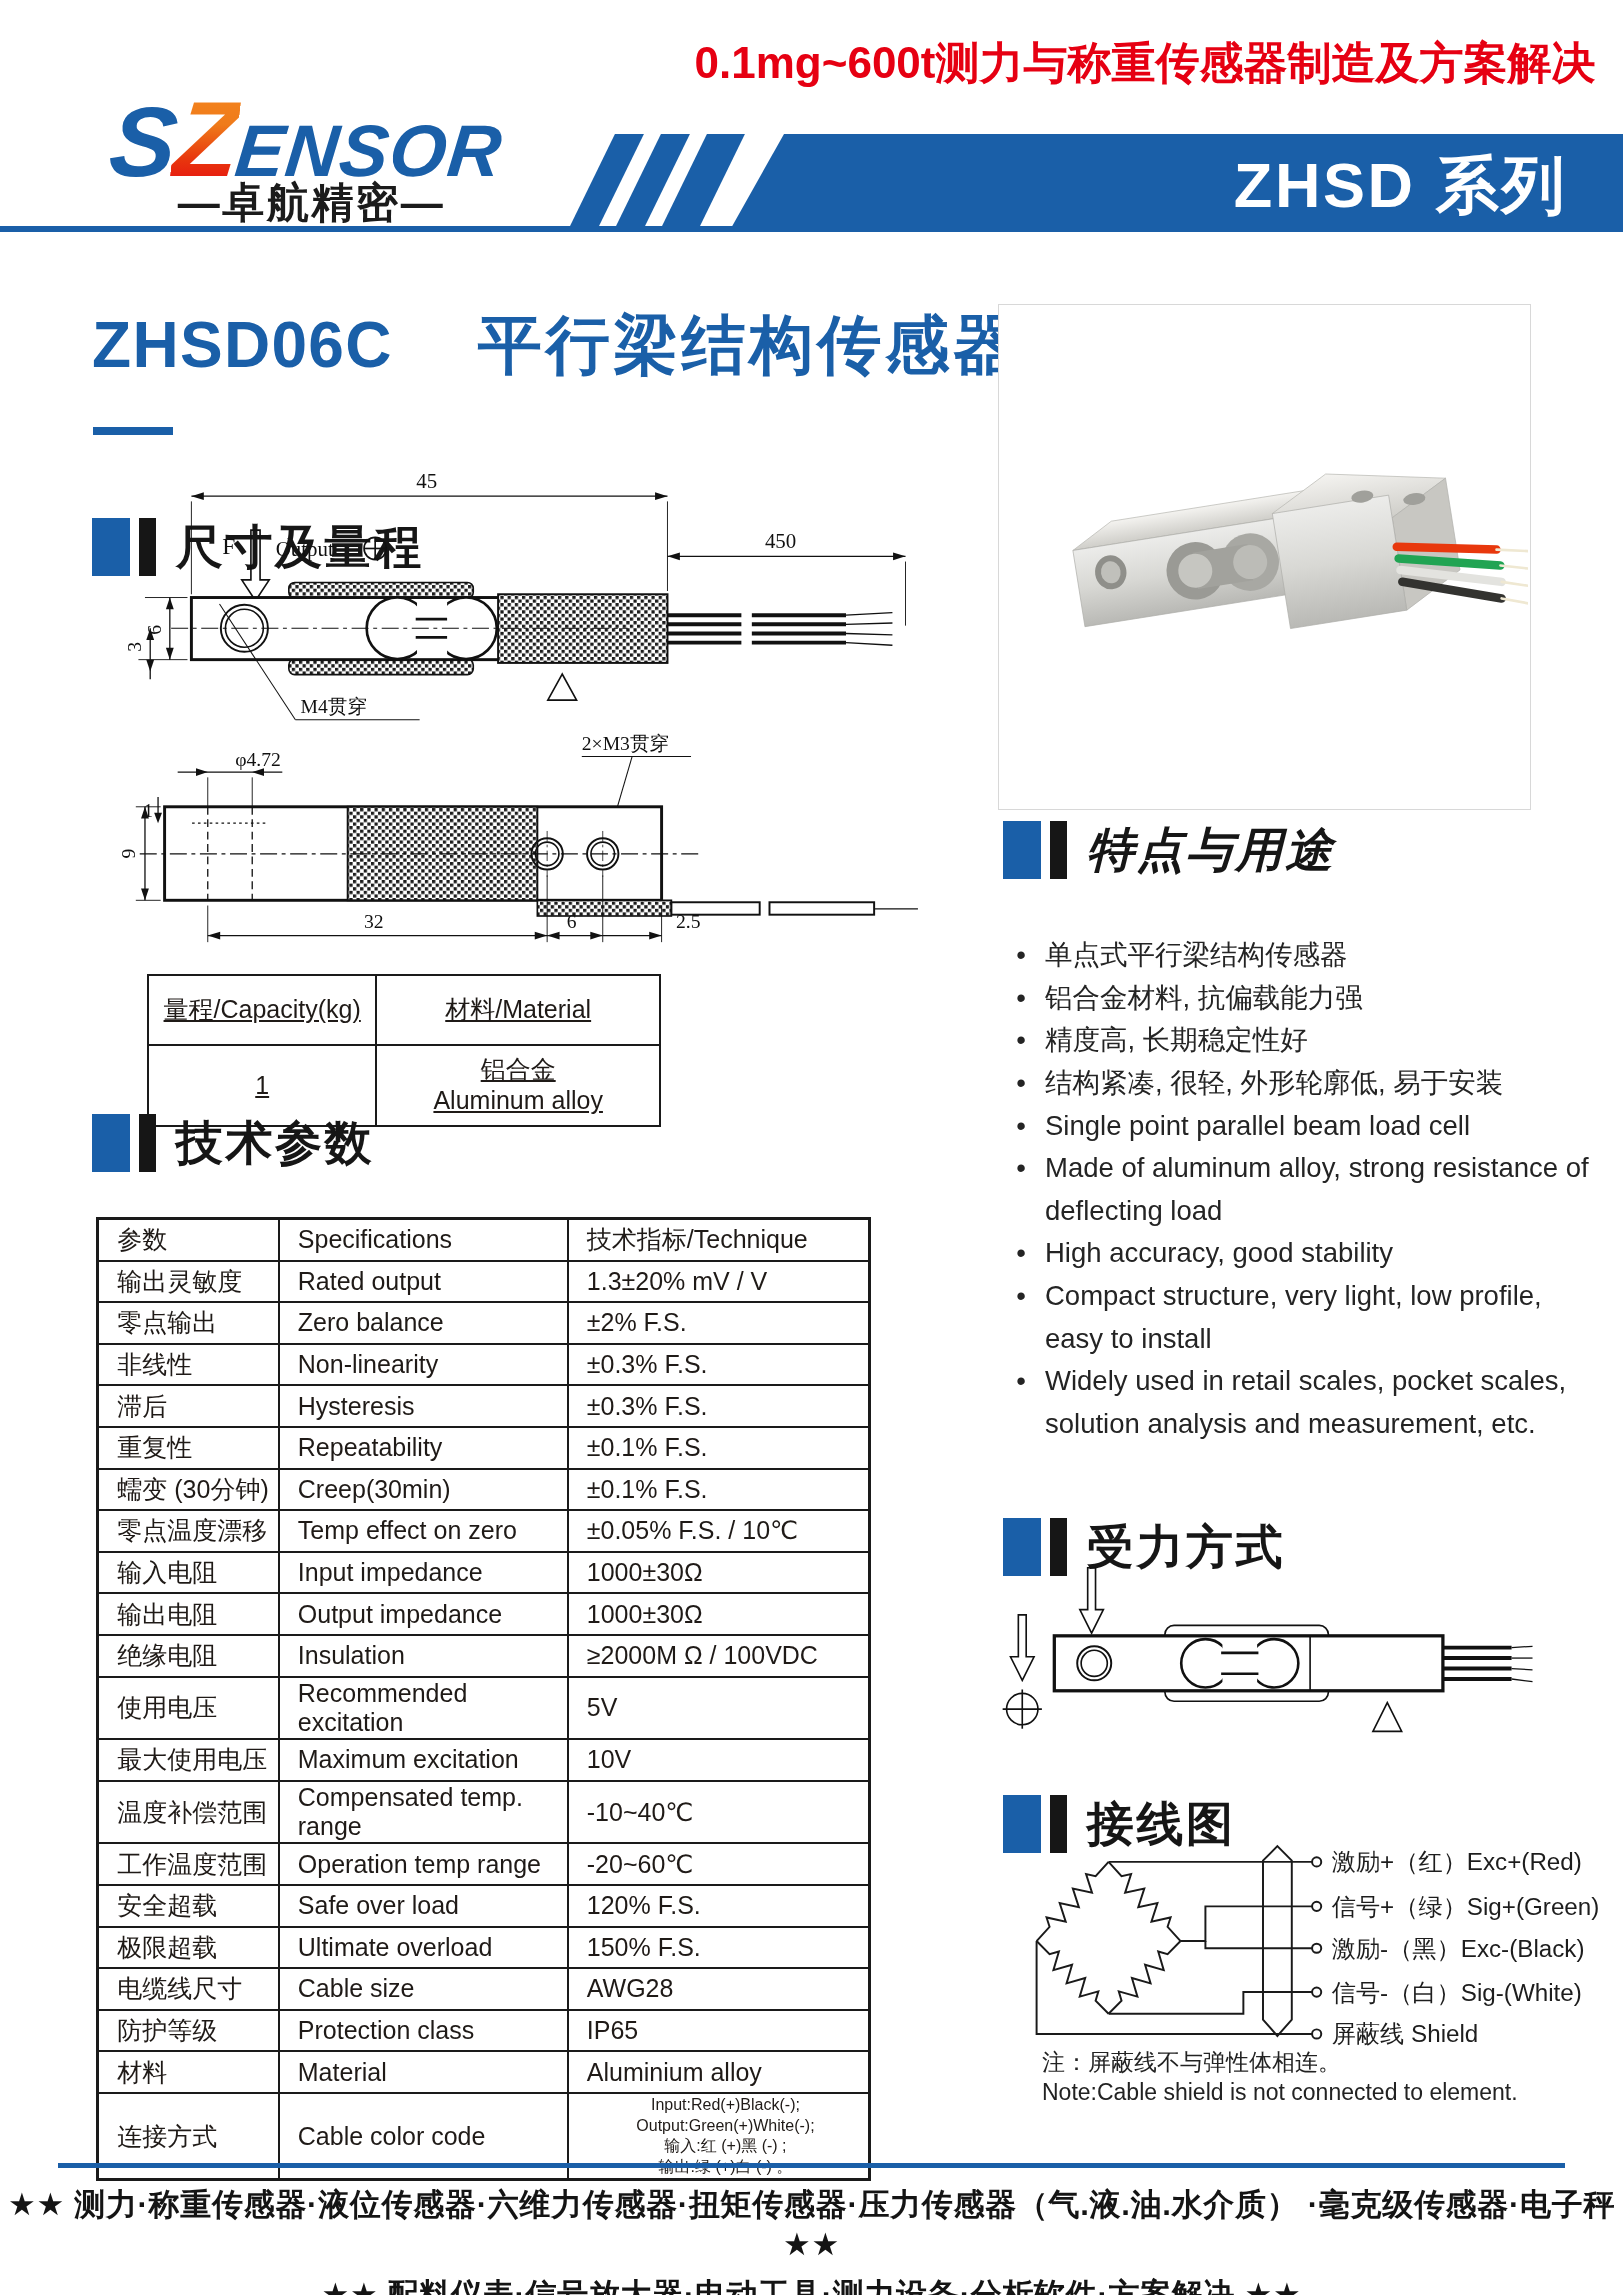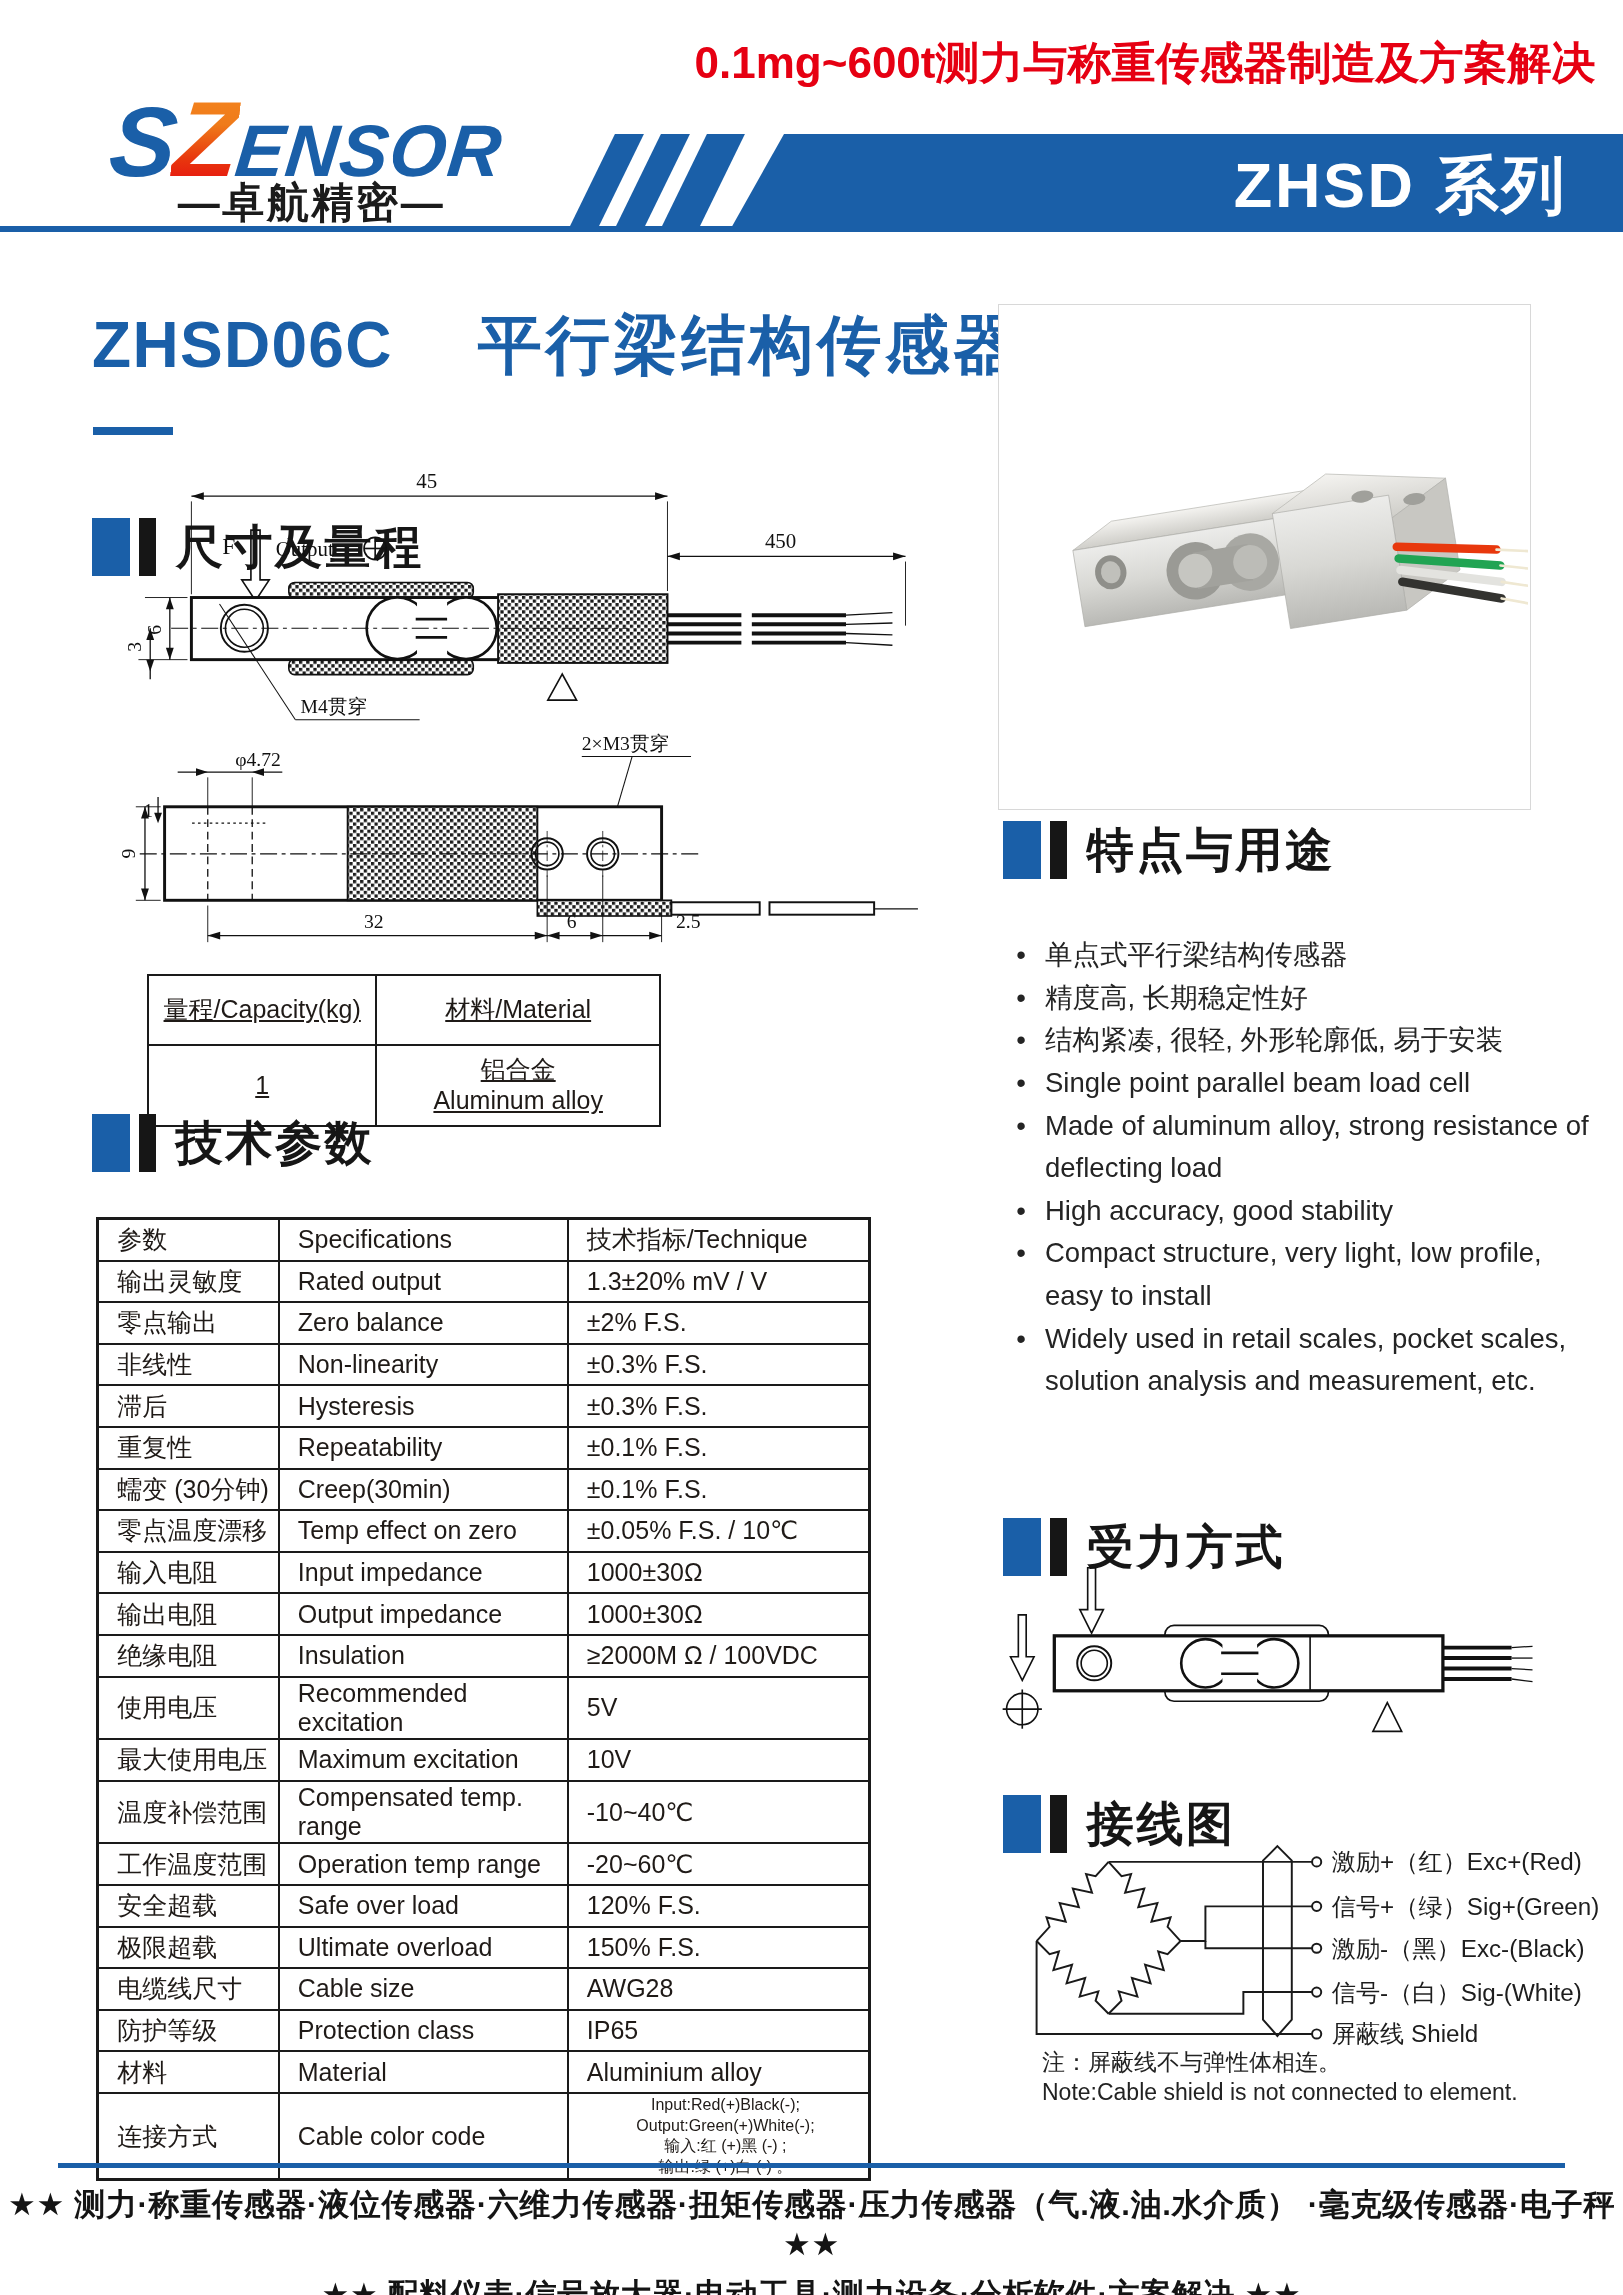--- a/index.html
+++ b/index.html
@@ -431,27 +431,28 @@
         <g stroke-width="4" stroke="#efe8d2" fill="none" stroke-linecap="round">
           <line x1="760" y1="430" x2="808" y2="440"></line>
             <line x1="762" y1="455" x2="810" y2="468"></line>
           <line x1="760" y1="480" x2="808" y2="495"></line>
             <line x1="756" y1="505" x2="804" y2="522"></line>
         </g>
       </g>
     </svg>
   </div>
 
-  <div class="sec" style="left:1003px;top:820px;">
+  <div class="sec" style="left:1003px;top:820px;font-style:italic;">
     <span class="b1"></span>
     <span class="b2"></span>
     <span class="lbl">特点与用途</span>
   </div>
   <ul class="features">
       <li>单点式平行梁结构传感器</li>
+      <li>铝合金材料, 抗偏载能力强</li>
       <li>精度高, 长期稳定性好</li>
       <li>结构紧凑, 很轻, 外形轮廓低, 易于安装</li>
       <li>Single point parallel beam load cell</li>
       <li>Made of aluminum alloy, strong resistance of deflecting load</li>
       <li>High accuracy, good stability</li>
       <li>Compact structure, very light, low profile, easy to install</li>
       <li>Widely used in retail scales, pocket scales, solution analysis and measurement, etc.</li>
     </ul>
 
   <div class="sec" style="left:1003px;top:1517px;">

